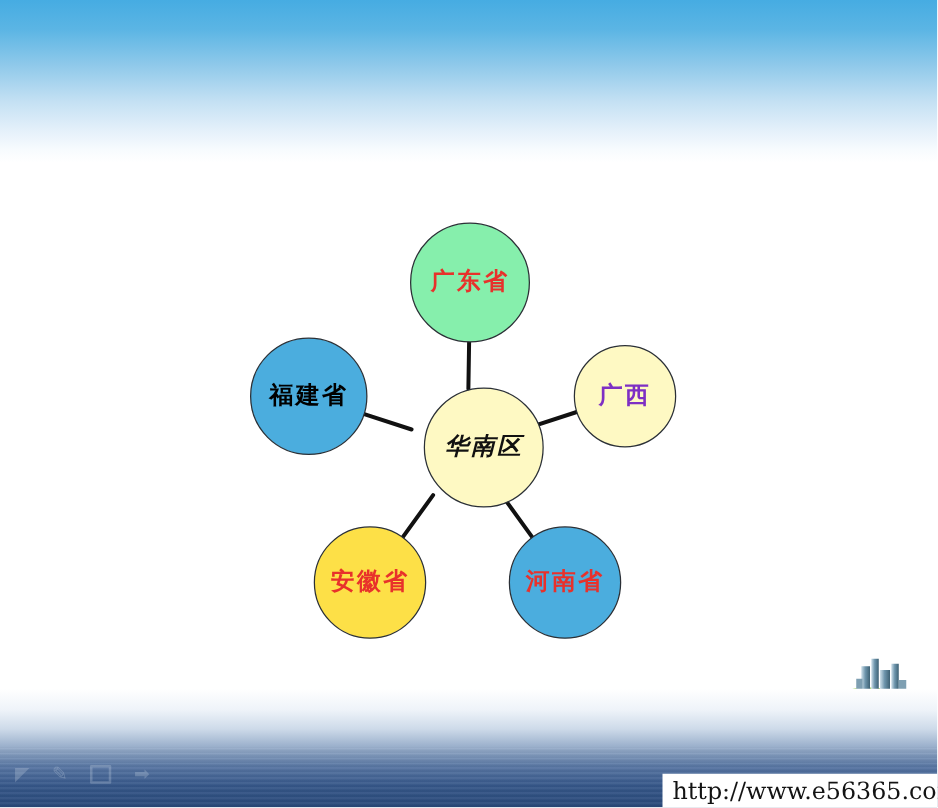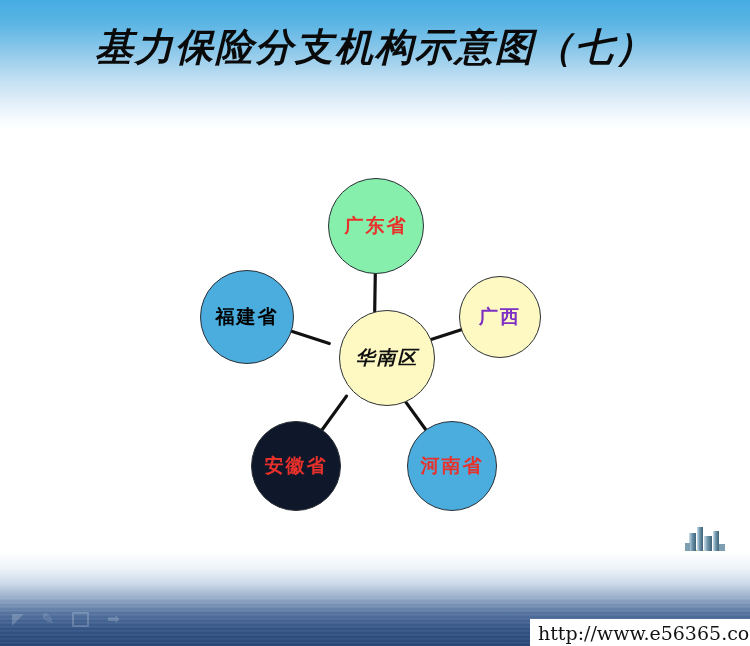--- a/index.html
+++ b/index.html
@@ -169,21 +169,20 @@
     white-space: nowrap;
   }
 </style>
 </head>
 <body>
 
 <div id="slide">
 
   <div class="bg-sky"></div>
 
-  <div class="slide-title">基力保险分支机构示意图（七）</div>
 
   <div class="diagram">
 
     <svg width="750" height="646">
       <g id="connector-group" stroke="#111111" stroke-width="3.2" stroke-linecap="round">
           <line x1="374.7" y1="311.0" x2="375.3" y2="273.0" stroke="#111111"></line>
           <line x1="418.7" y1="343.5" x2="462.0" y2="329.4" stroke="#111111"></line>
           <line x1="401.5" y1="396.1" x2="426.2" y2="430.3" stroke="#111111"></line>
           <line x1="346.5" y1="396.1" x2="321.8" y2="430.3" stroke="#111111"></line>
           <line x1="329.3" y1="343.6" x2="290.8" y2="331.1" stroke="#111111"></line>
@@ -193,21 +192,21 @@
     <div id="node-layer">
         <div class="node" style="left: 328px; top: 178px; width: 96px; height: 96px; background: #86efac; border-color: rgb(43, 48, 54);">
           <span class="node-label lbl-red" style="color: rgb(232, 49, 43);">广东省</span>
         </div>
         <div class="node" style="left: 459px; top: 276px; width: 82px; height: 82px; background: #fef9c3; border-color: rgb(43, 48, 54);">
           <span class="node-label lbl-violet" style="color: rgb(126, 47, 196);">广西</span>
         </div>
         <div class="node" style="left: 407px; top: 421px; width: 90px; height: 90px; background: rgb(75, 173, 222); border-color: rgb(43, 48, 54);">
           <span class="node-label lbl-red" style="color: rgb(232, 49, 43); text-align: right;">河南省</span>
         </div>
-        <div class="node" style="left: 251px; top: 421px; width: 90px; height: 90px; background: #0f172a; border-color: rgb(43, 48, 54);">
+        <div class="node" style="left: 251px; top: 421px; width: 90px; height: 90px; background: #fde047; border-color: rgb(43, 48, 54);">
           <span class="node-label lbl-red" style="color: rgb(232, 49, 43);">安徽省</span>
         </div>
         <div class="node" style="left: 200px; top: 270px; width: 94px; height: 94px; background: rgb(75, 173, 222); border-color: rgb(43, 48, 54);">
           <span class="node-label lbl-purple" style="color: #000000;">福建省</span>
         </div>
         <div class="node node-center" style="left: 339px; top: 310px; width: 96px; height: 96px; background: #fef9c3; border-color: rgb(43, 48, 54); font-style: italic;">
           <span class="node-label" style="color: rgb(17, 17, 17);">华南区</span>
         </div>
       </div>
   </div>

